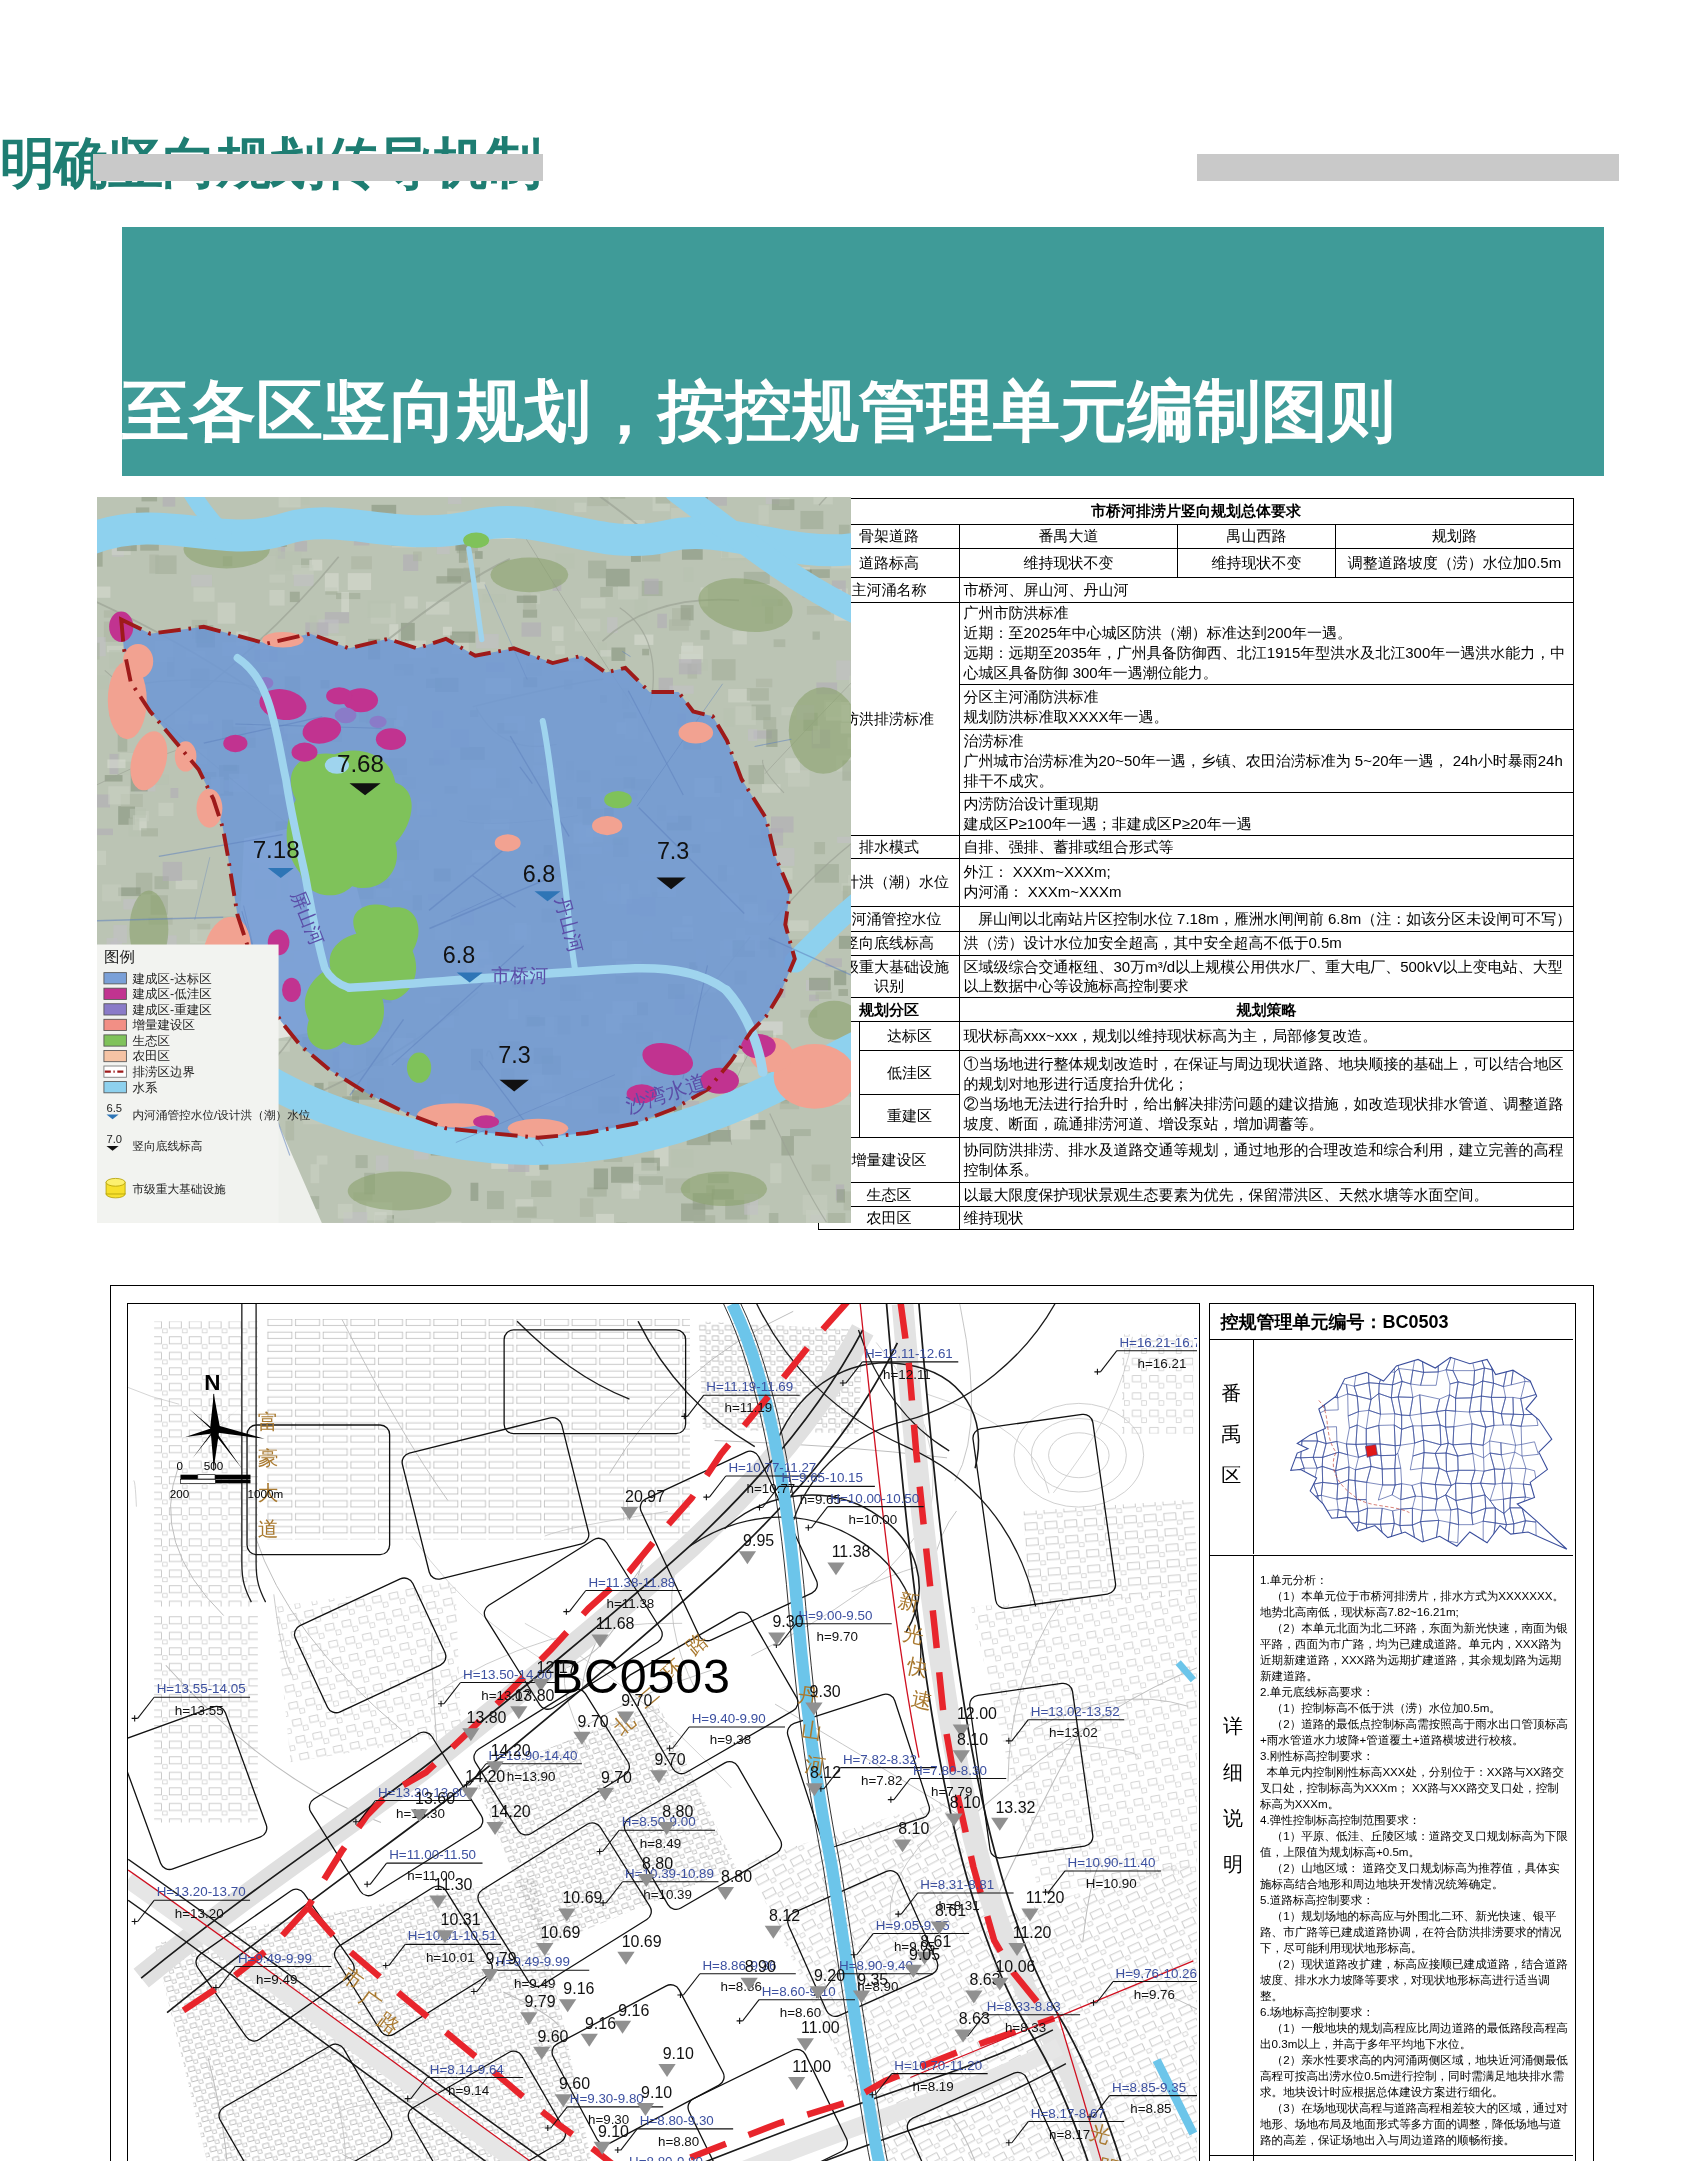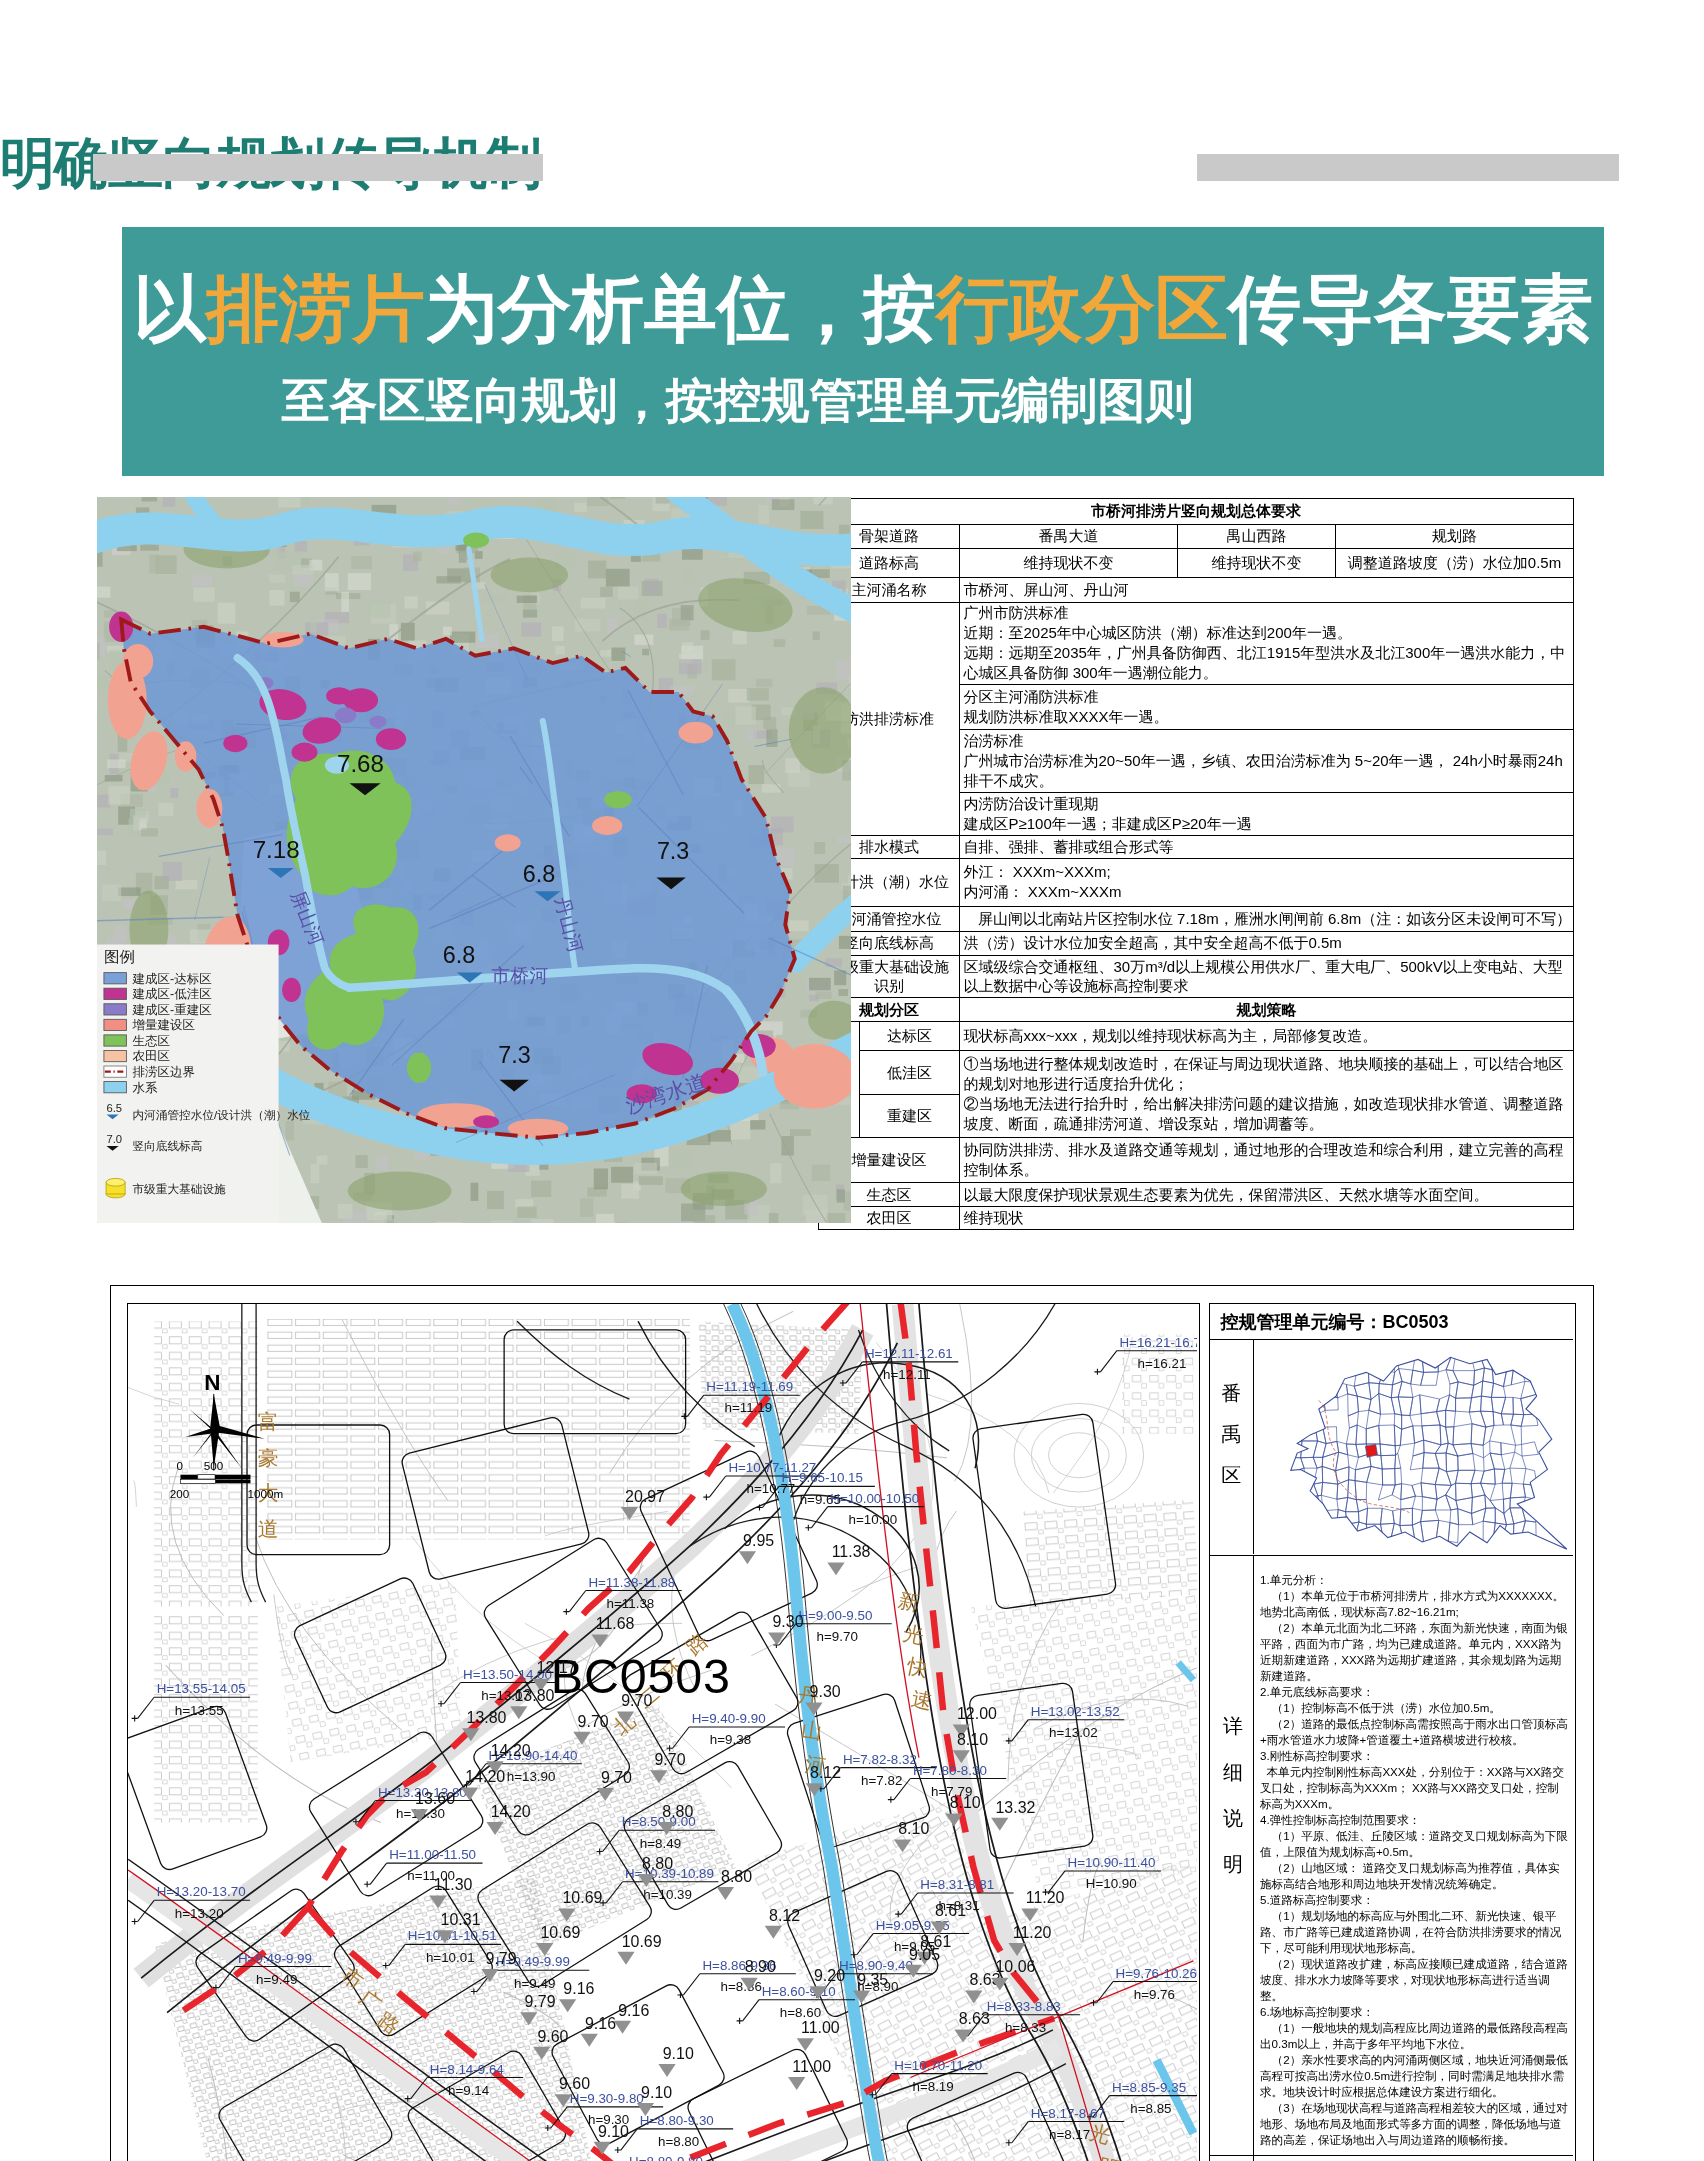--- a/index.html
+++ b/index.html
@@ -1,42 +1,41 @@
 <!DOCTYPE html>
 <html style="font-size:7px"><head><meta charset="utf-8">
 <style>
 html,body{margin:0;padding:0;background:#fff;}
 #page{position:relative;width:1705px;height:2411px;background:#fff;font-family:"Liberation Sans",sans-serif;overflow:hidden;}
 .abs{position:absolute;}
 #ttl{position:absolute;left:0;top:133px;width:1705px;text-align:left;font-size:55px;line-height:1.12;font-weight:bold;color:#1e7d72;letter-spacing:-0.9px;}
 .gbar{position:absolute;top:154px;height:27px;background:#c9c9c9;}
 #banner{position:absolute;left:122px;top:227px;width:1482px;height:249px;background:#3f9b98;}
 #banner .l1{position:absolute;left:0;top:45px;width:1482px;text-align:center;white-space:nowrap;font-size:73px;line-height:1;font-weight:bold;color:#fff;}
-#banner .l2{position:absolute;left:0;top:150px;width:1231px;text-align:center;white-space:nowrap;font-size:48px;line-height:1;font-weight:bold;color:#fff;}
+#banner .l2{position:absolute;left:0;top:150px;width:1231px;text-align:center;white-space:nowrap;font-size:67px;line-height:1;font-weight:bold;color:#fff;}
 #banner .or{color:#f1a73a;}
 #tbl{position:absolute;left:818px;top:498px;border-collapse:collapse;table-layout:fixed;}
 #tbl td{border:1.3px solid #000;font-size:15px;color:#000;padding:0.9px 3.5px;line-height:1.33;overflow:hidden;}
 #tbl td.c{text-align:center;}
 #tbl td.l{text-align:left;}
 #tbl td.b{font-weight:bold;}
 #sheetframe{position:absolute;left:110px;top:1285px;width:1482px;height:1048px;border:1.3px solid #000;}
 #bigmapwrap{position:absolute;left:127px;top:1303px;width:1073px;height:1016px;border:1.7px solid #000;box-sizing:border-box;background:#fff;}
 #rpanel{position:absolute;left:1209px;top:1303px;width:367px;height:1014px;border:1.7px solid #000;box-sizing:border-box;background:#fff;}
 #dtext{position:absolute;left:50px;top:15.6px;width:309px;font-size:11.6px;line-height:16px;color:#000;}
 </style></head><body>
 <div id="page">
 
 <div id="ttl">明确竖向规划传导机制</div>
 
 <div class="gbar" style="left:93px;width:450px;"></div>
 
 <div class="gbar" style="left:1197px;width:422px;"></div>
 
 <div id="banner">
- <div class="l1">以<span class="or">排涝片</span>为分析单位，按<span class="or">行政分区</span>传导各要素</div>
  <div class="l2">至各区竖向规划，按控规管理单元编制图则</div>
 </div>
 
 <table id="tbl">
       <colgroup>
         <col style="width:41px">
         <col style="width:100px">
         <col style="width:218px">
         <col style="width:158px">
         <col style="width:238px">

